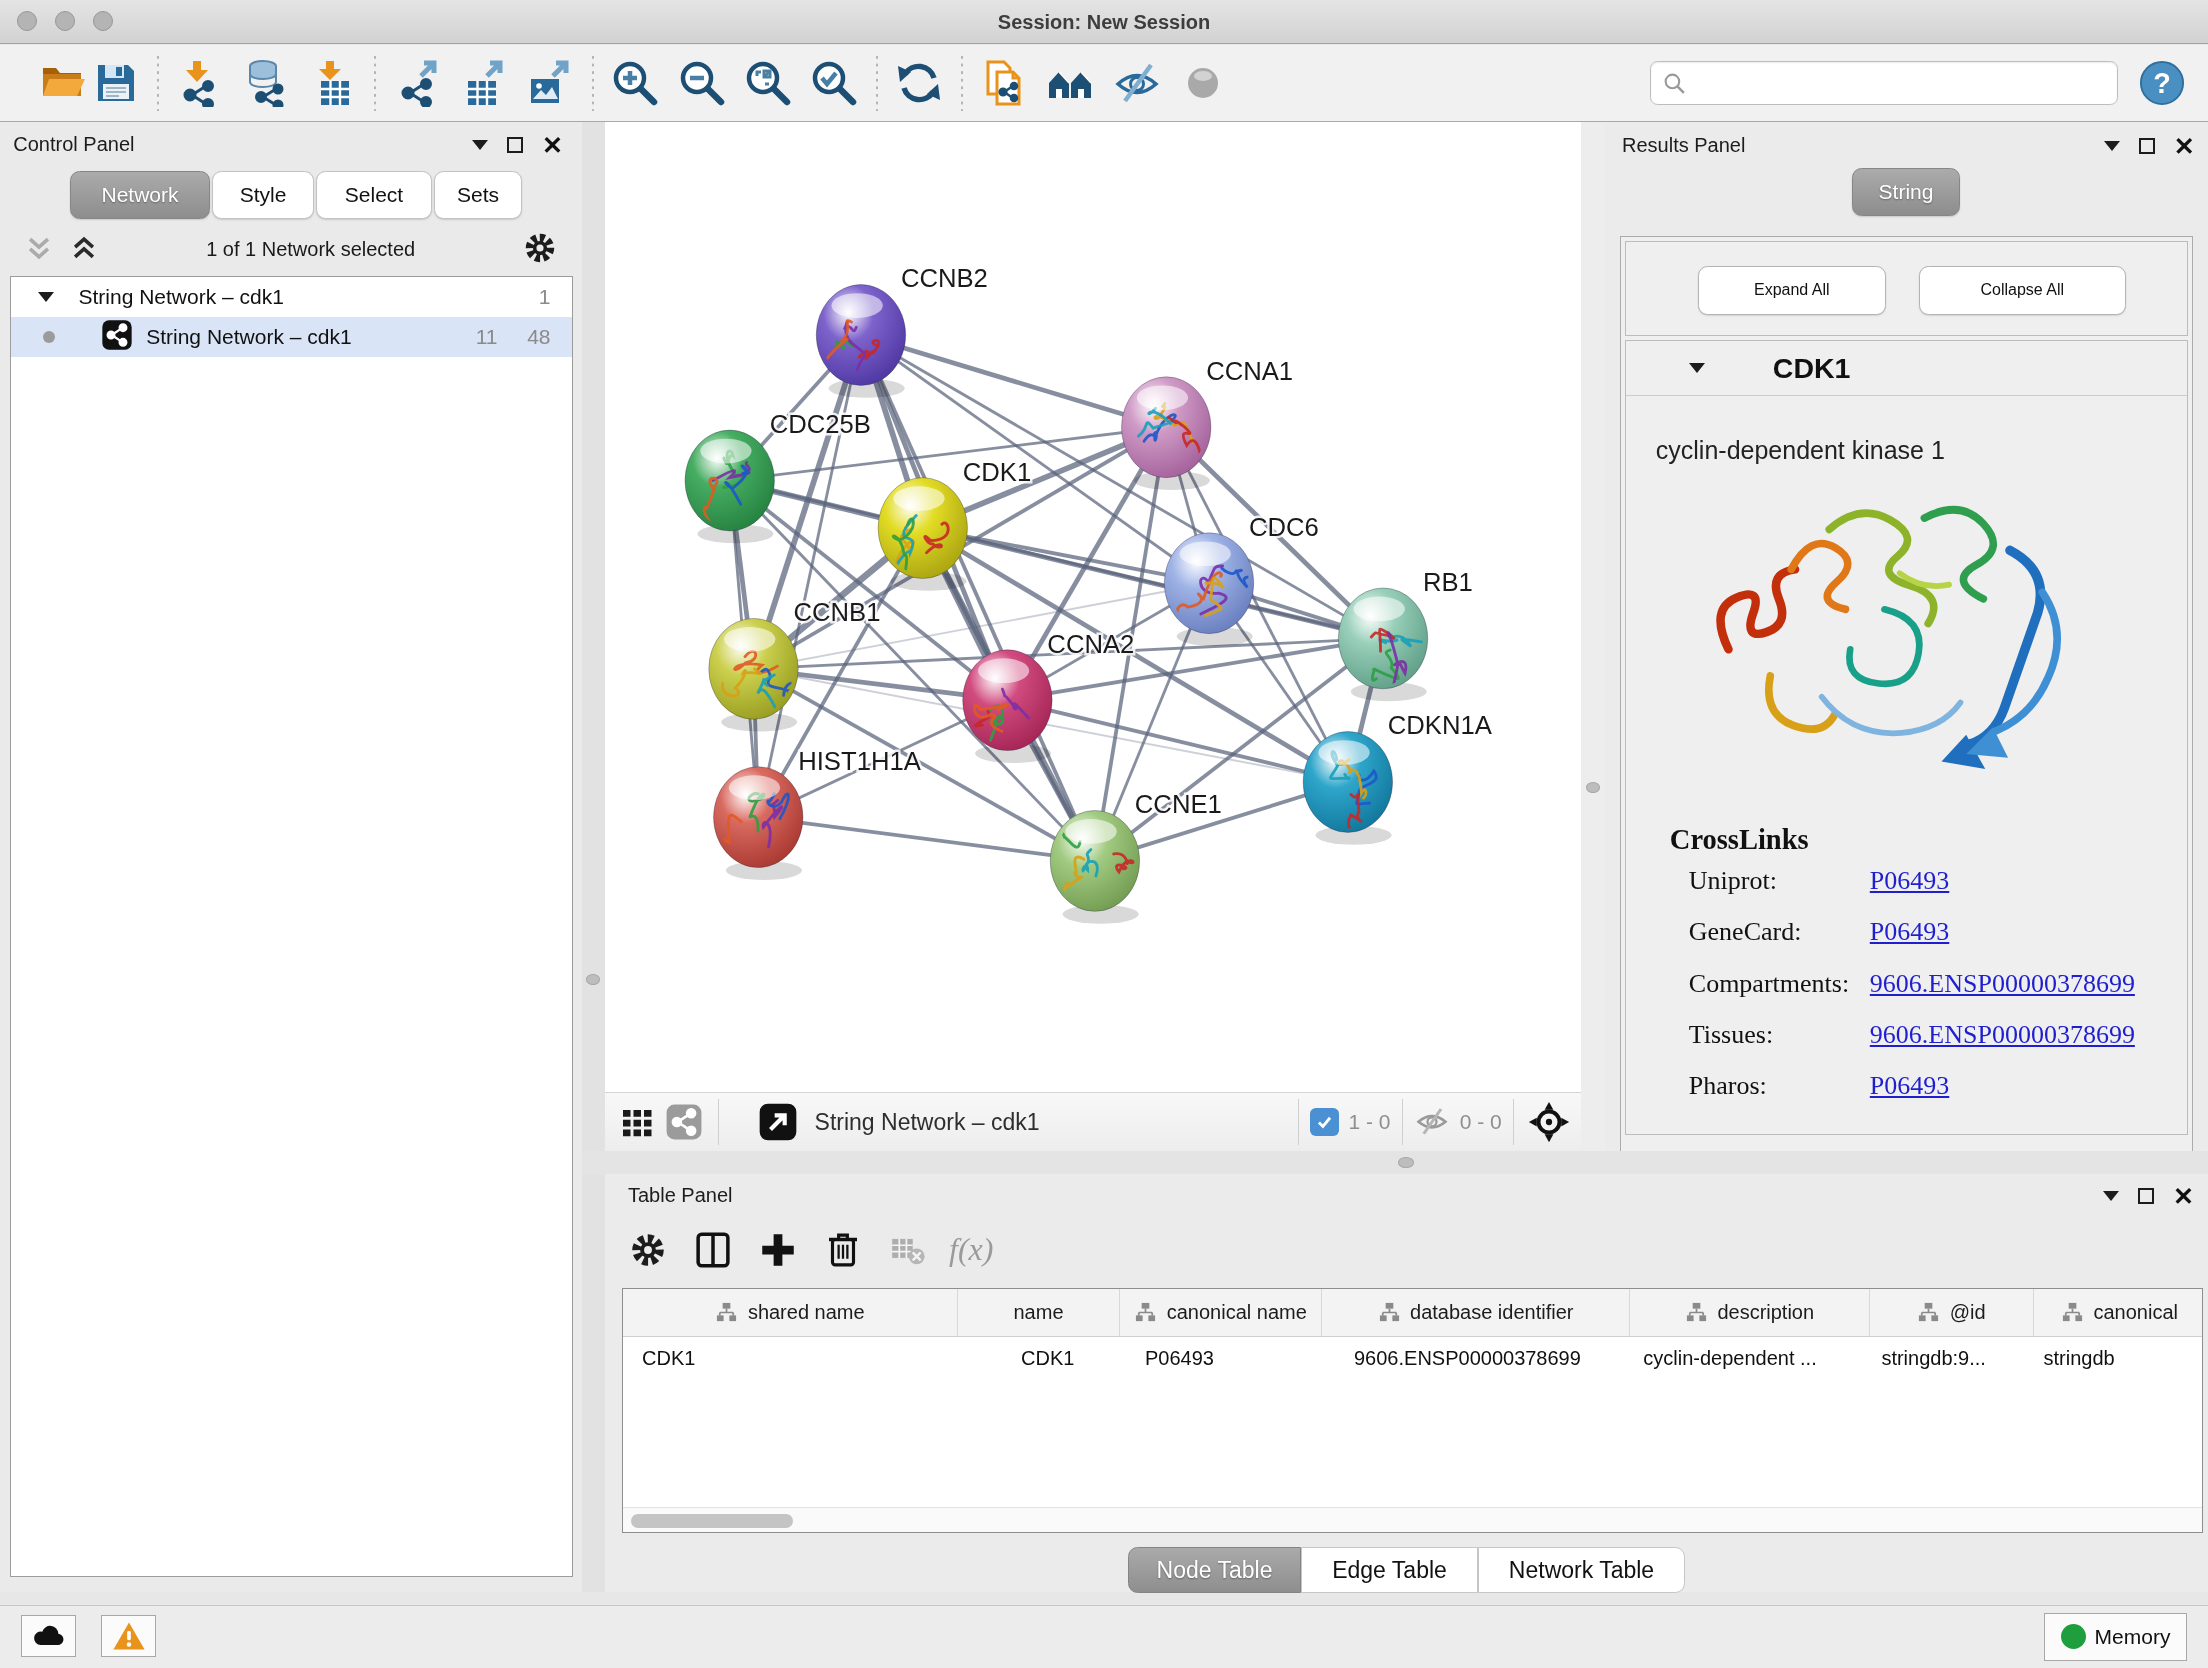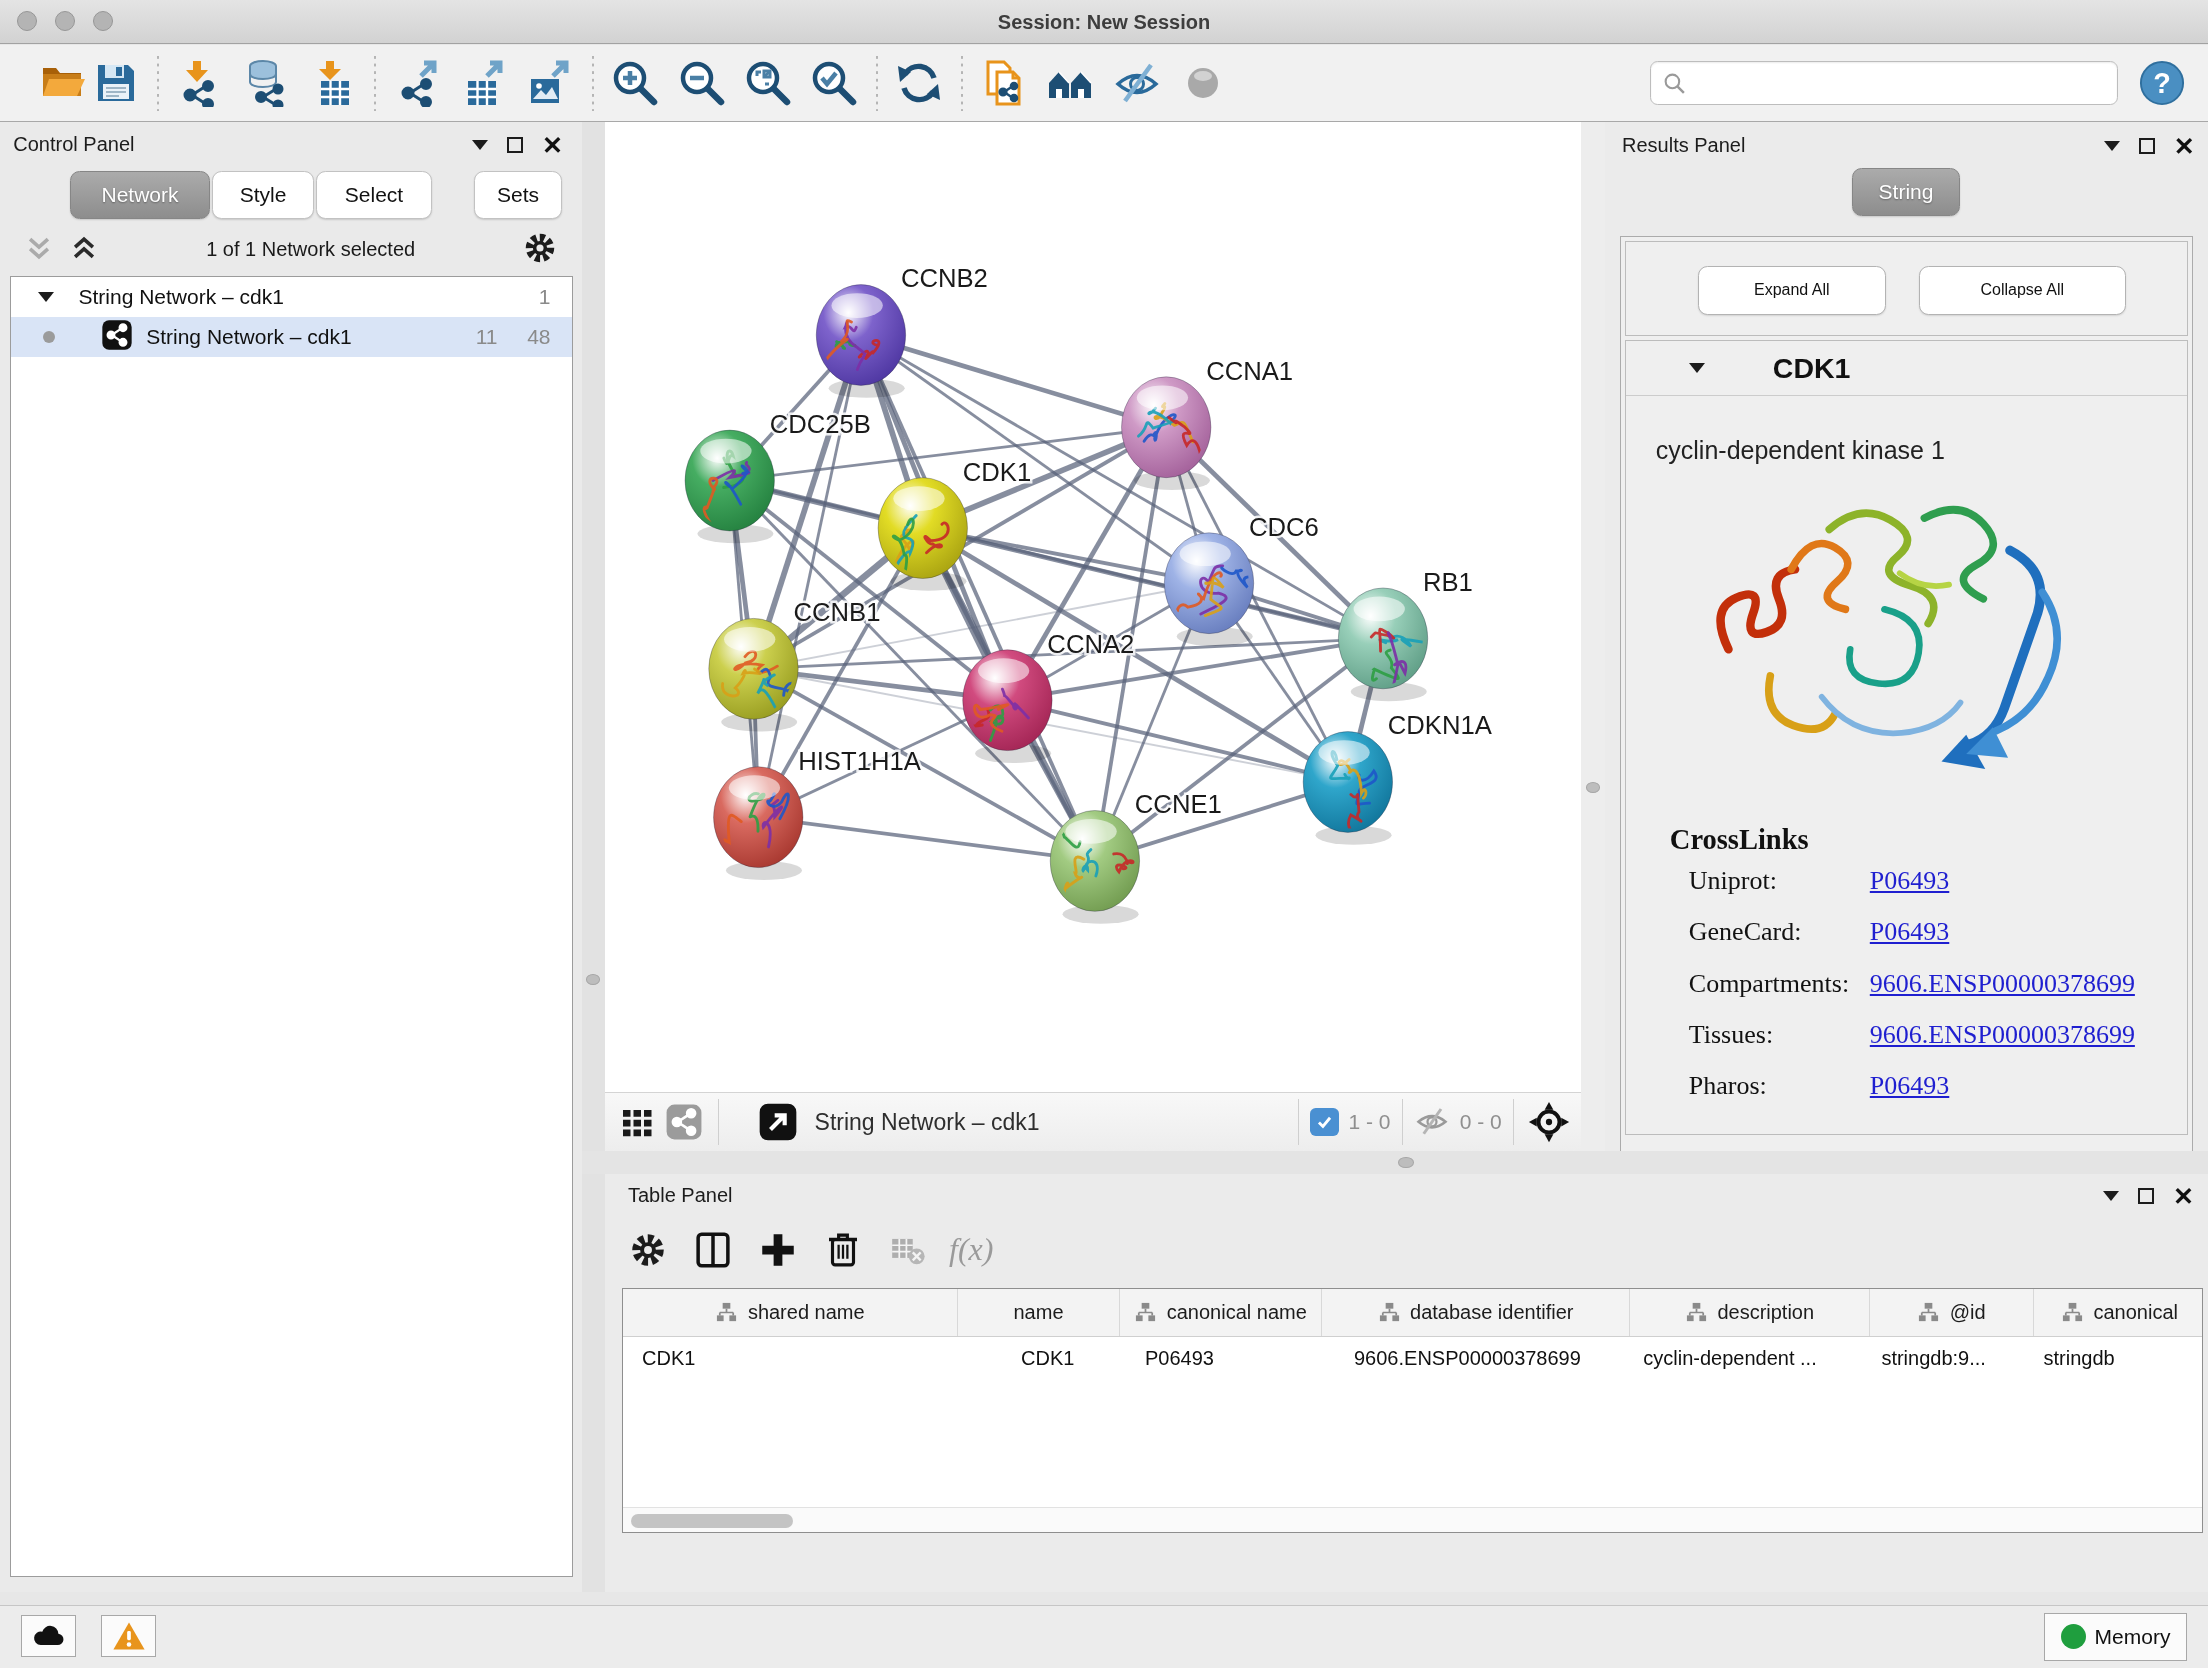--- a/index.html
+++ b/index.html
@@ -345,21 +345,21 @@
   </div>
   <div class="tab sel" style="left:70px; top:49px; width:140px;">
       <span>Network</span>
     </div>
   <div class="tab" style="left:212px; top:49px; width:102px;justify-content:center;">
       <span>Style</span>
     </div>
   <div class="tab" style="left:316px; top:49px; width:116px;">
       <span>Select</span>
     </div>
-  <div class="tab" style="left:434px; top:49px; width:88px;margin-left:40px;">
+  <div class="tab" style="left:434px; top:49px; width:88px;">
       <span>Sets</span>
     </div>
 
   <div class="cp-subbar">
     <span style="margin-right:13.3px">
       <svg width="32" height="32" viewBox="0 0 36 36">
           <path d="M8 8 l10 9 10-9 M8 19 l10 9 10-9" stroke="#ababab" stroke-width="4" fill="none"></path>
         </svg>
     </span>
     <span>
@@ -948,20 +948,31 @@
       <div class="td" style="width:308px; padding-left:32px">9606.ENSP00000378699</div>
       <div class="td" style="width:240px; padding-left:13.3px">cyclin-dependent ...</div>
       <div class="td" style="width:164px; padding-left:11.4px">stringdb:9...</div>
       <div class="td" style="width:171px; padding-left:9.5px">stringdb</div>
     </div>
     <div class="tp-hscroll">
       <div class="tp-thumb"></div>
     </div>
   </div>
 
+  <div class="tp-tabs" style="left:523px; width:571px">
+    <div class="tp-tab sel" style="left:0; width:173px; border-radius:9.5px 0 0 9.5px">
+        <span>Node Table</span>
+      </div>
+    <div class="tp-tab" style="left:173px; width:177px">
+        <span>Edge Table</span>
+      </div>
+    <div class="tp-tab" style="left:350px; width:207px; border-radius:0 9.5px 9.5px 0">
+        <span>Network Table</span>
+      </div>
+  </div>
 </div>
 
 <div class="abs bottombar">
   <div class="bb-btn" style="left:21px">
     <svg width="36" height="28.5" viewBox="0 0 48 36">
         <path d="M13 31 a9 9 0 1 1 2 -17.8 A11 11 0 0 1 36.5 16 a7.5 7.5 0 0 1 -1.5 15z" fill="#111"></path>
       </svg>
   </div>
   <div class="bb-btn" style="left:101px">
     <svg width="34" height="30" viewBox="0 0 48 42">

